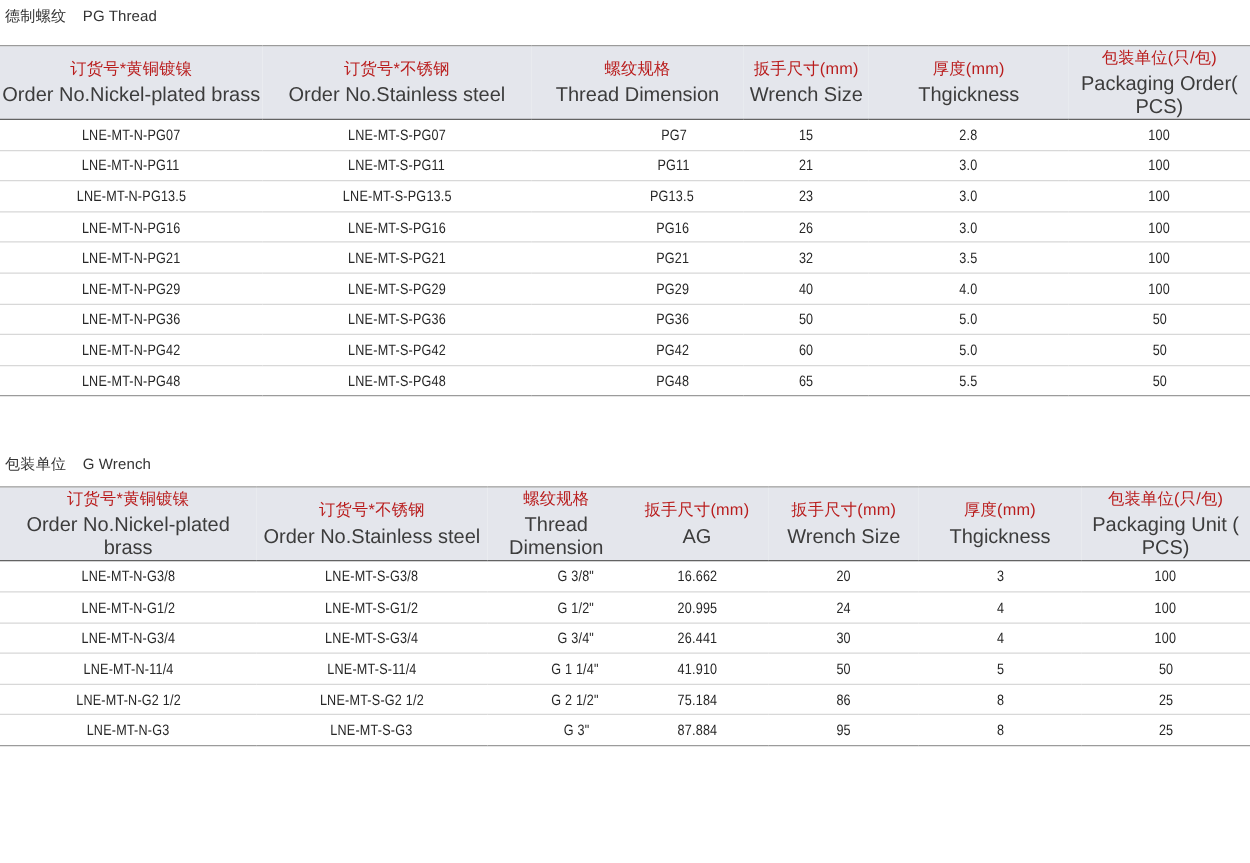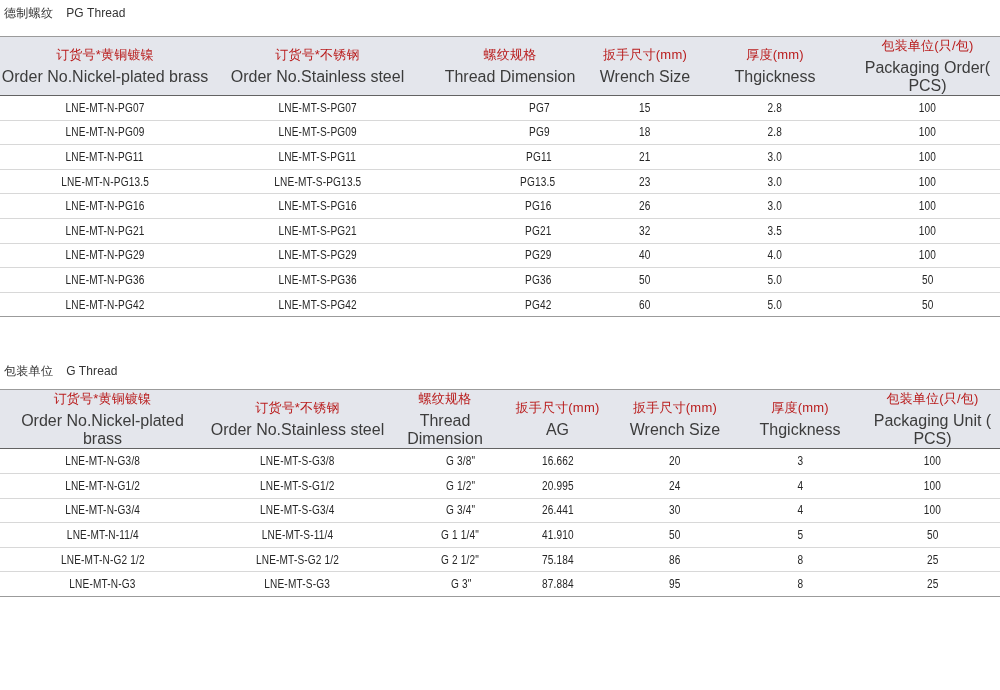--- a/index.html
+++ b/index.html
@@ -129,28 +129,20 @@
       <tbody>
         <tr>
           <td><span class="cnd">LNE-MT-N-PG07</span></td>
           <td><span class="cnd">LNE-MT-S-PG07</span></td>
           <td class="left"><span class="cnd">PG7</span></td>
           <td><span class="cnd">15</span></td>
           <td><span class="cnd">2.8</span></td>
           <td><span class="cnd">100</span></td>
         </tr>
         <tr>
-          <td><span class="cnd">LNE-MT-N-PG09</span></td>
-          <td><span class="cnd">LNE-MT-S-PG09</span></td>
-          <td class="left"><span class="cnd">PG9</span></td>
-          <td><span class="cnd">18</span></td>
-          <td><span class="cnd">2.8</span></td>
-          <td><span class="cnd">100</span></td>
-        </tr>
-        <tr>
           <td><span class="cnd">LNE-MT-N-PG11</span></td>
           <td><span class="cnd">LNE-MT-S-PG11</span></td>
           <td class="left"><span class="cnd">PG11</span></td>
           <td><span class="cnd">21</span></td>
           <td><span class="cnd">3.0</span></td>
           <td><span class="cnd">100</span></td>
         </tr>
         <tr>
           <td><span class="cnd">LNE-MT-N-PG13.5</span></td>
           <td><span class="cnd">LNE-MT-S-PG13.5</span></td>
@@ -192,26 +184,34 @@
           <td><span class="cnd">50</span></td>
         </tr>
         <tr>
           <td><span class="cnd">LNE-MT-N-PG42</span></td>
           <td><span class="cnd">LNE-MT-S-PG42</span></td>
           <td class="left"><span class="cnd">PG42</span></td>
           <td><span class="cnd">60</span></td>
           <td><span class="cnd">5.0</span></td>
           <td><span class="cnd">50</span></td>
         </tr>
+        <tr>
+          <td><span class="cnd">LNE-MT-N-PG48</span></td>
+          <td><span class="cnd">LNE-MT-S-PG48</span></td>
+          <td class="left"><span class="cnd">PG48</span></td>
+          <td><span class="cnd">65</span></td>
+          <td><span class="cnd">5.5</span></td>
+          <td><span class="cnd">50</span></td>
+        </tr>
       </tbody>
     </table>
 </div>
 
 <div class="section t2">
-  <h2 class="section-title"><span class="title-zh">包装单位</span><span class="title-en">G Thread</span></h2>
+  <h2 class="section-title"><span class="title-zh">包装单位</span><span class="title-en">G Wrench</span></h2>
   <table class="spec" id="table-1">
       <colgroup>
         <col style="width: 20.5%;">
         <col style="width: 18.5%;">
         <col style="width: 11%;">
         <col style="width: 11.5%;">
         <col style="width: 12%;">
         <col style="width: 13%;">
         <col style="width: 13.5%;">
       </colgroup>

